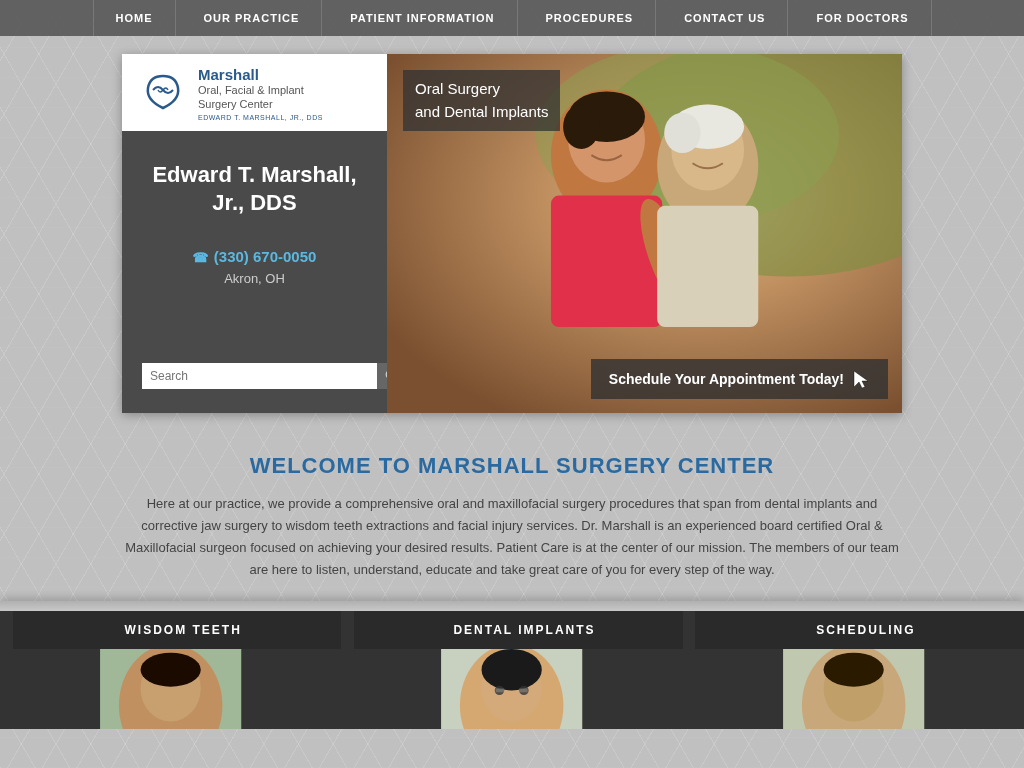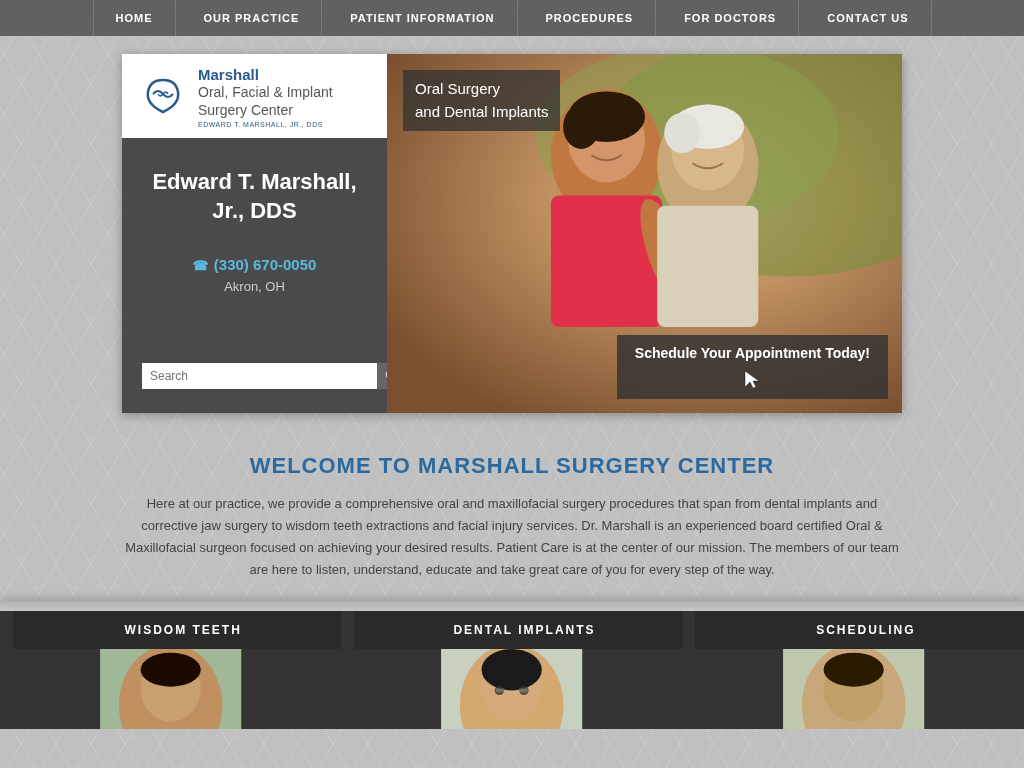--- a/index.html
+++ b/index.html
@@ -87,21 +87,21 @@
       flex-direction: column;
     }
 
     .logo-name {
       font-size: 15px;
       font-weight: bold;
       color: #2a5a8c;
     }
 
     .logo-sub {
-      font-size: 14px;
+      font-size: 11px;
       color: #555;
       line-height: 1.3;
     }
 
     .logo-dr {
       font-size: 7px;
       color: #2a5a8c;
       margin-top: 2px;
       letter-spacing: 0.5px;
     }
@@ -201,21 +201,20 @@
       background: rgba(50,50,50,0.82);
       color: #fff;
       font-size: 14px;
       font-weight: bold;
       padding: 10px 18px;
       cursor: pointer;
       border: none;
       display: flex;
       align-items: center;
       gap: 8px;
-      flex-direction: column;
     }
 
     
     .welcome-section {
       text-align: center;
       padding: 28px 120px 20px;
       background: transparent;
     }
 
     .welcome-title {
@@ -280,22 +279,22 @@
     }
   </style>
 </head>
 <body>
 
 <nav class="nav">
 <div class="nav-item">HOME</div>
     <div class="nav-item">OUR PRACTICE</div>
     <div class="nav-item">PATIENT INFORMATION</div>
     <div class="nav-item">PROCEDURES</div>
+    <div class="nav-item">CONTACT US</div>
     <div class="nav-item">FOR DOCTORS</div>
-    <div class="nav-item">CONTACT US</div>
   </nav>
 
 <div class="main-container">
   <div class="hero">
 
     <div class="hero-left">
       <div class="logo-area">
 
         <svg class="logo-icon" viewBox="0 0 50 50">
           <path d="M25 8 Q38 8 40 20 Q42 32 25 40 Q8 32 10 20 Q12 8 25 8Z" fill="none" stroke="#2a5a8c" stroke-width="2.5"></path>

